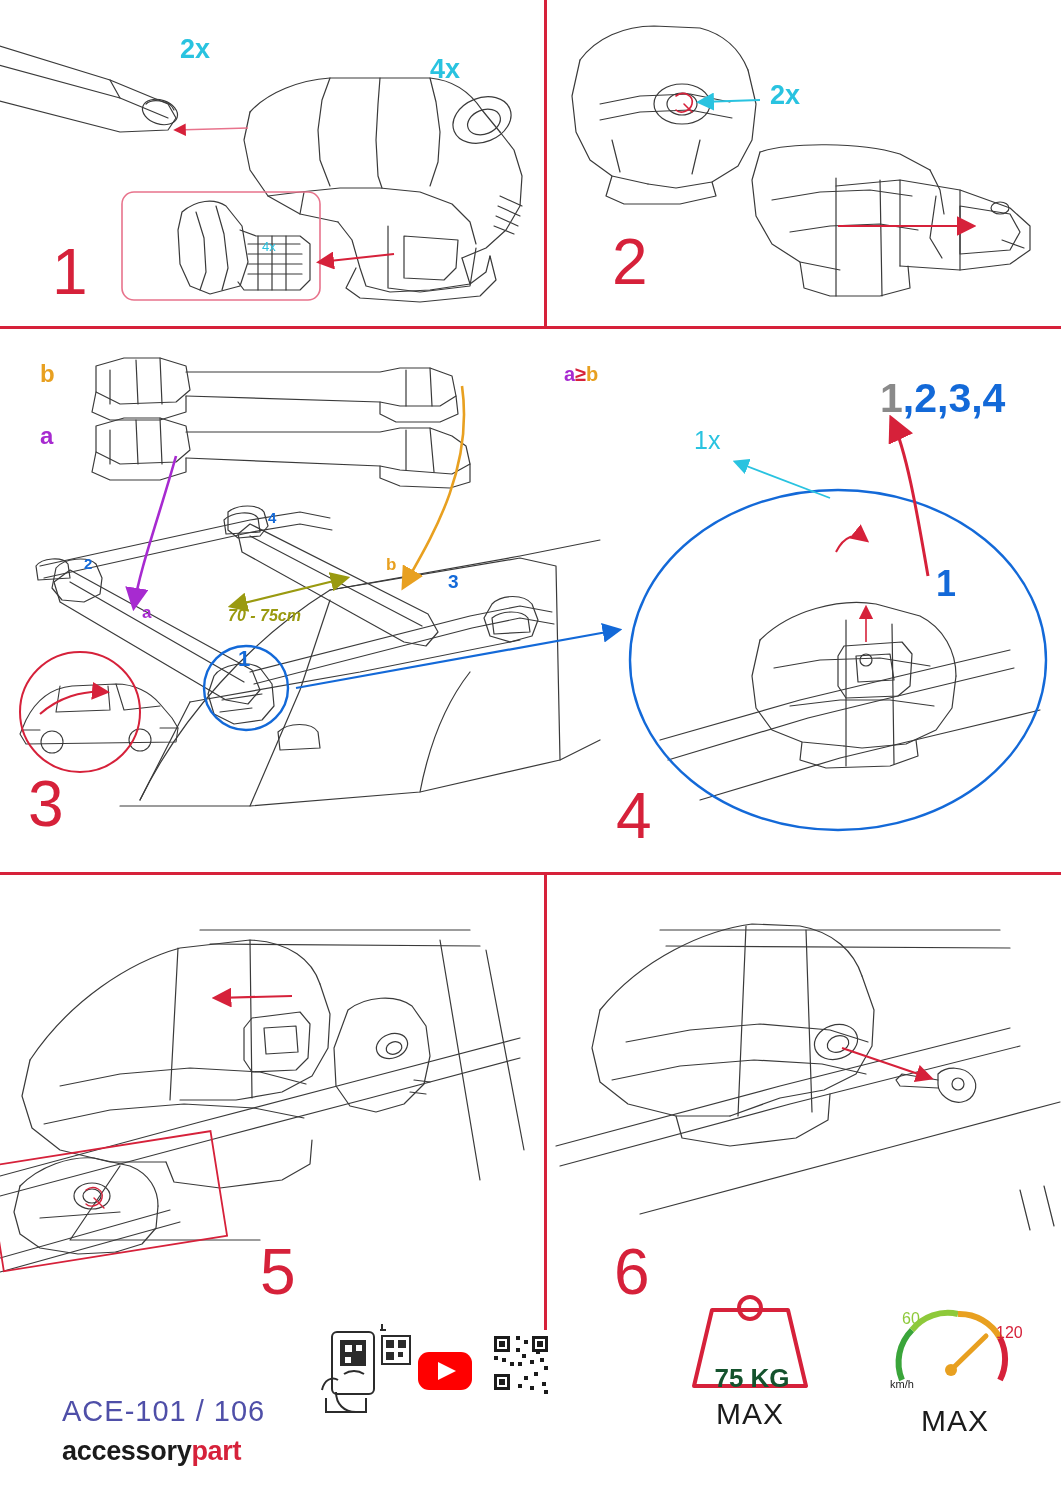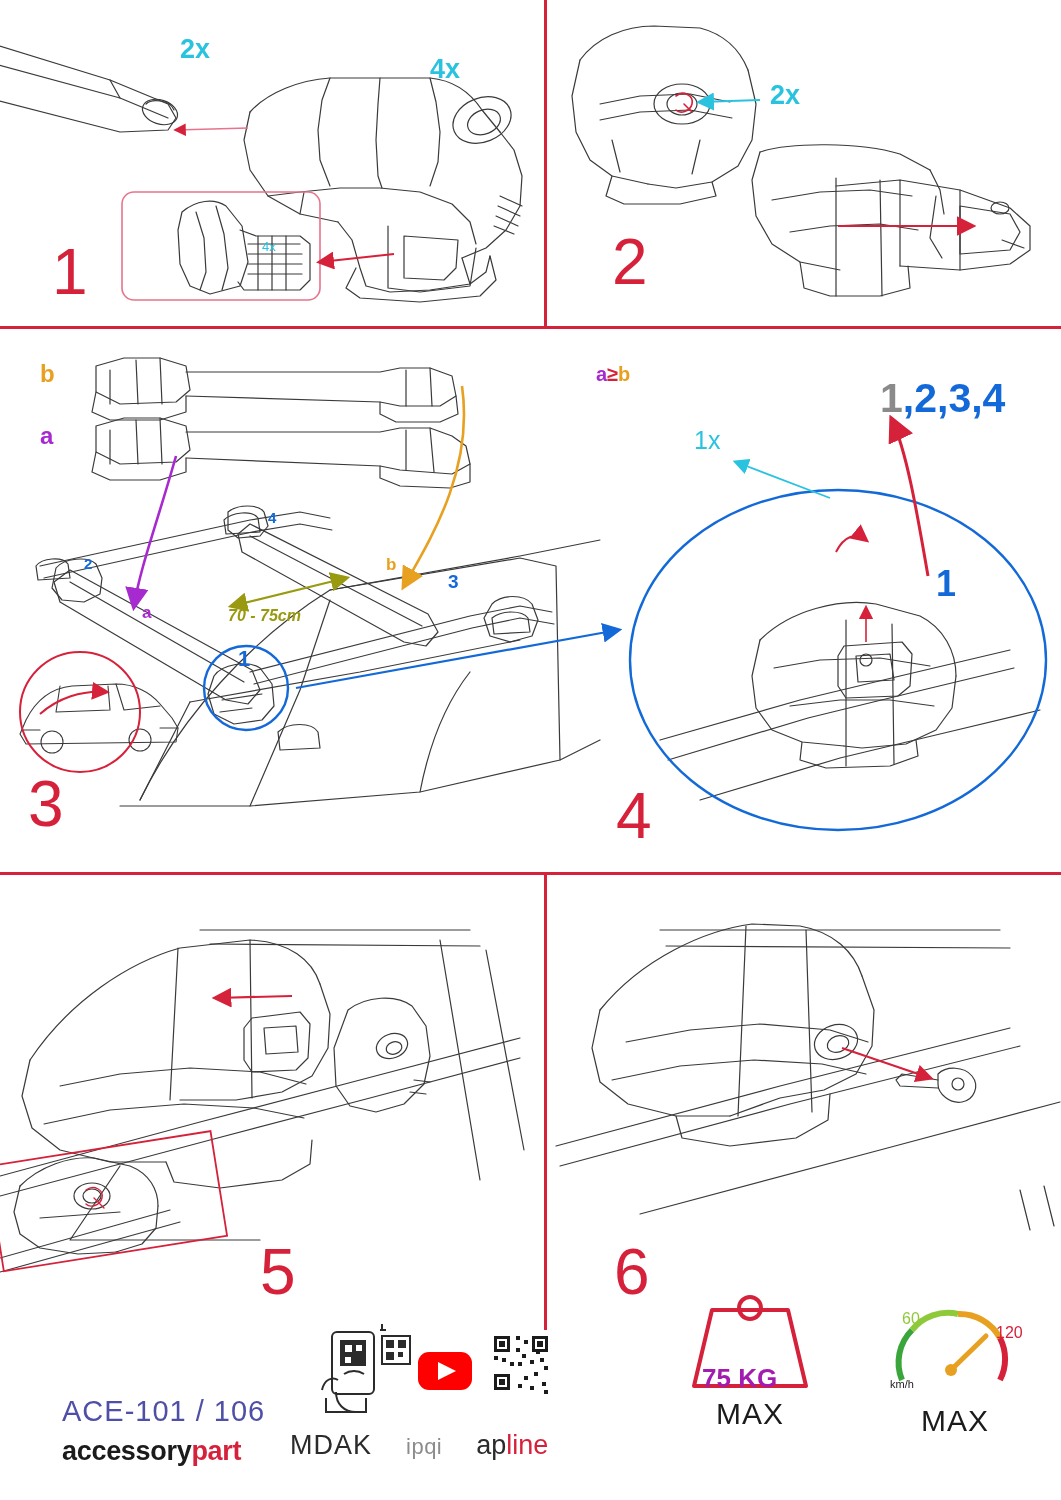--- a/index.html
+++ b/index.html
@@ -109,26 +109,26 @@
     width: 130px;
   }
   .maxtext {
     font-size: 30px;
     color: #1b1b1b;
     letter-spacing: 1px;
     margin-top: 4px;
   }
   .kgtext {
     position: absolute;
-    left: 12px; right: 0;
+    left: 4px; right: 0;
     top: 58px;
     font-size: 26px;
-    color: #a21caf;
+    color: #14532d;
     font-weight: 700;
-    text-align: left;
+    text-align: center;
   }
   .kmh {
     position: absolute;
     left: 0; right: 0;
     top: 78px;
     font-size: 11px;
     color: #1b1b1b;
     text-align: left;
   }
   .gval {
@@ -428,21 +428,21 @@
   <div class="step-num" style="left:614px; top:1240px;">6</div>
 
   <div class="label cyan qtyL" style="left:180px; top:36px;">2x</div>
   <div class="label cyan qtyL" style="left:430px; top:56px;">4x</div>
   <div class="label cyan" style="left:262px; top:240px; font-size:13px;">4x</div>
 
   <div class="label cyan qtyL" style="left:770px; top:82px;">2x</div>
 
   <div class="label orange" style="left:40px; top:362px; font-size:24px; font-weight:700;">b</div>
   <div class="label purple" style="left:40px; top:424px; font-size:24px; font-weight:700;">a</div>
-  <div class="label" style="left:596px; top:364px; font-size:20px; font-weight:700;">
+  <div class="label" style="left:564px; top:364px; font-size:20px; font-weight:700;">
     <span class="purple">a</span><span class="red">≥</span><span class="orange">b</span>
   </div>
   <div class="label purple" style="left:142px; top:604px; font-size:17px; font-weight:700;">a</div>
   <div class="label orange" style="left:386px; top:556px; font-size:17px; font-weight:700;">b</div>
   <div class="label olive" style="left:228px; top:608px; font-size:16px; font-style:italic; font-weight:700;">70 - 75cm</div>
   <div class="label blue" style="left:238px; top:648px; font-size:22px; font-weight:600;">1</div>
   <div class="label blue" style="left:84px; top:556px; font-size:15px; font-weight:600;">2</div>
   <div class="label blue" style="left:448px; top:572px; font-size:19px; font-weight:600;">3</div>
   <div class="label blue" style="left:268px; top:510px; font-size:15px; font-weight:600;">4</div>
 
@@ -525,27 +525,20 @@
     <g>
       <path d="M902 1380 A46 46 0 0 1 912 1330" fill="none" stroke="#3aa53a" stroke-width="6"></path>
       <path d="M912 1330 A46 46 0 0 1 958 1314" fill="none" stroke="#8ec93a" stroke-width="6"></path>
       <path d="M958 1314 A46 46 0 0 1 1000 1338" fill="none" stroke="#e8a020" stroke-width="6"></path>
       <path d="M1000 1338 A46 46 0 0 1 1000 1380" fill="none" stroke="#d6213a" stroke-width="6"></path>
       <circle cx="951" cy="1370" r="6" fill="#e8a020"></circle>
       <path d="M951 1370 L986 1336" stroke="#e8a020" stroke-width="5" stroke-linecap="round" fill="none"></path>
     </g>
   </svg>
 
-  <div class="brandrow">
-    <div class="mdak">MDAK</div>
-    <div class="ipqi">ipqi</div>
-    <div class="apline">
-      <span class="p1">ap</span><span class="p2">line</span>
-    </div>
-  </div>
 
   <div class="weight-block">
     <div class="kgtext">75 KG</div>
     <div class="maxtext" style="margin-top:92px;">MAX</div>
   </div>
 
   <div class="speed-block">
     <div class="gval olive" style="left:12px; top:10px; color:#8ec93a;">60</div>
     <div class="gval" style="left:106px; top:24px; color:#d6213a;">120</div>
     <div class="kmh">km/h</div>

